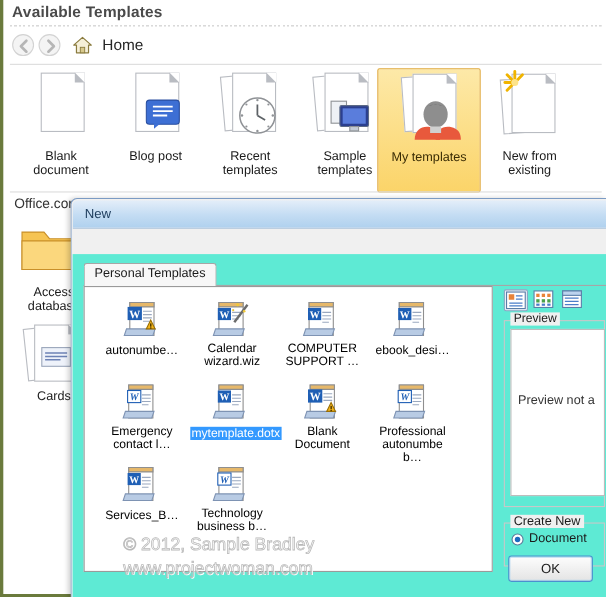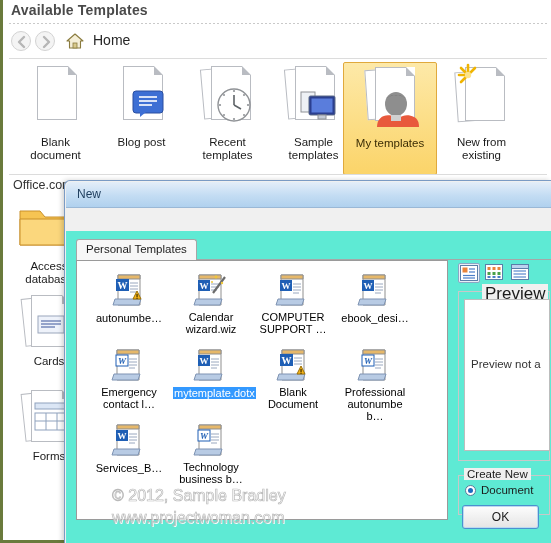--- a/index.html
+++ b/index.html
@@ -77,22 +77,22 @@
     padding:0 1px;}
   .fitem.selected .fname{background:#3399ff;color:#fff;}
 
   
   #viewbtns{position:absolute;left:392px;top:32px;width:86px;height:20px;}
   .vbtn{position:absolute;top:0;width:22px;height:20px;box-sizing:border-box;}
   .vbtn.on{background:#e9eff7;border:1px solid #8aa6c4;border-radius:2px;}
 
   #previewgrp{position:absolute;left:392px;top:60px;width:92px;height:170px;
     border:1px solid #c8c8c8;box-sizing:border-box;}
-  #previewgrp-lbl{position:absolute;left:416px;top:53px;background:#f0f0f0;
-    padding:0 3px;font-size:17px;color:#1b1b1b;}
+  #previewgrp-lbl{position:absolute;left:398px;top:53px;background:#f0f0f0;
+    padding:0 3px;font-size:11px;color:#1b1b1b;}
   #previewbox{position:absolute;left:398px;top:68px;width:86px;height:152px;
     background:#fff;border:1px solid #bdbdbd;box-sizing:border-box;}
   #preview-msg{position:absolute;left:6px;top:58px;font-size:11.5px;color:#333;
     white-space:nowrap;text-align:right;}
 
   #createnew{position:absolute;left:392px;top:244px;width:92px;height:40px;
     border:1px solid #c8c8c8;box-sizing:border-box;}
   #createnew-lbl{position:absolute;left:398px;top:237px;background:#f0f0f0;padding:0 3px;
     font-size:11.5px;}
   .radio{position:absolute;top:253px;font-size:11.5px;}
@@ -259,34 +259,20 @@
         <g stroke="#6d82b5" stroke-width="1.4">
             <line x1="4" y1="6" x2="24" y2="6"></line>
             <line x1="4" y1="9" x2="24" y2="9"></line>
             <line x1="4" y1="12" x2="18" y2="12"></line>
           </g>
       </svg>
     </div>
     <div class="ccap"><span>Cards</span></div>
   </div>
 
-  <div class="cat" style="top:388px">
-    <div class="cart">
-      <div class="page" style="left:16px;top:4px;width:34px;height:46px;transform:rotate(-6deg)"></div>
-      <div class="page fold" style="left:24px;top:2px;width:38px;height:50px"></div>
-      <svg width="34" height="30" viewBox="0 0 34 30" style="position:absolute;left:27px;top:14px">
-        <rect x="1" y="1" width="32" height="6" fill="#dbe6f5" stroke="#8fa2bd"></rect>
-        <rect x="1" y="11" width="32" height="17" fill="#fff" stroke="#8fa2bd"></rect>
-        <line x1="1" y1="19" x2="33" y2="19" stroke="#8fa2bd"></line>
-        <line x1="12" y1="11" x2="12" y2="28" stroke="#8fa2bd"></line>
-        <line x1="23" y1="11" x2="23" y2="28" stroke="#8fa2bd"></line>
-      </svg>
-    </div>
-    <div class="ccap"><span>Forms</span></div>
-  </div>
 </div>
 
 <div id="dlg">
 
   <div id="dlg-title">
     <span>New</span>
   </div>
 
   <div id="dlg-body">
 

